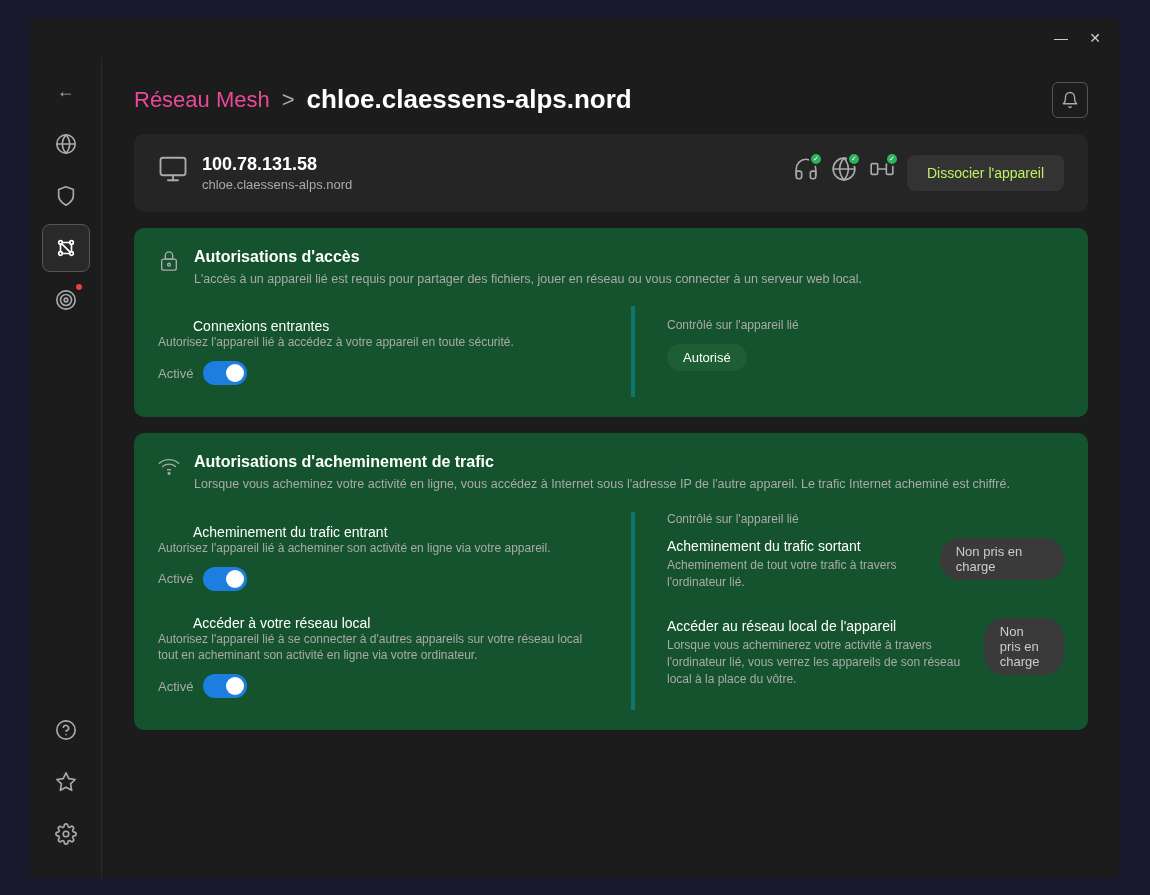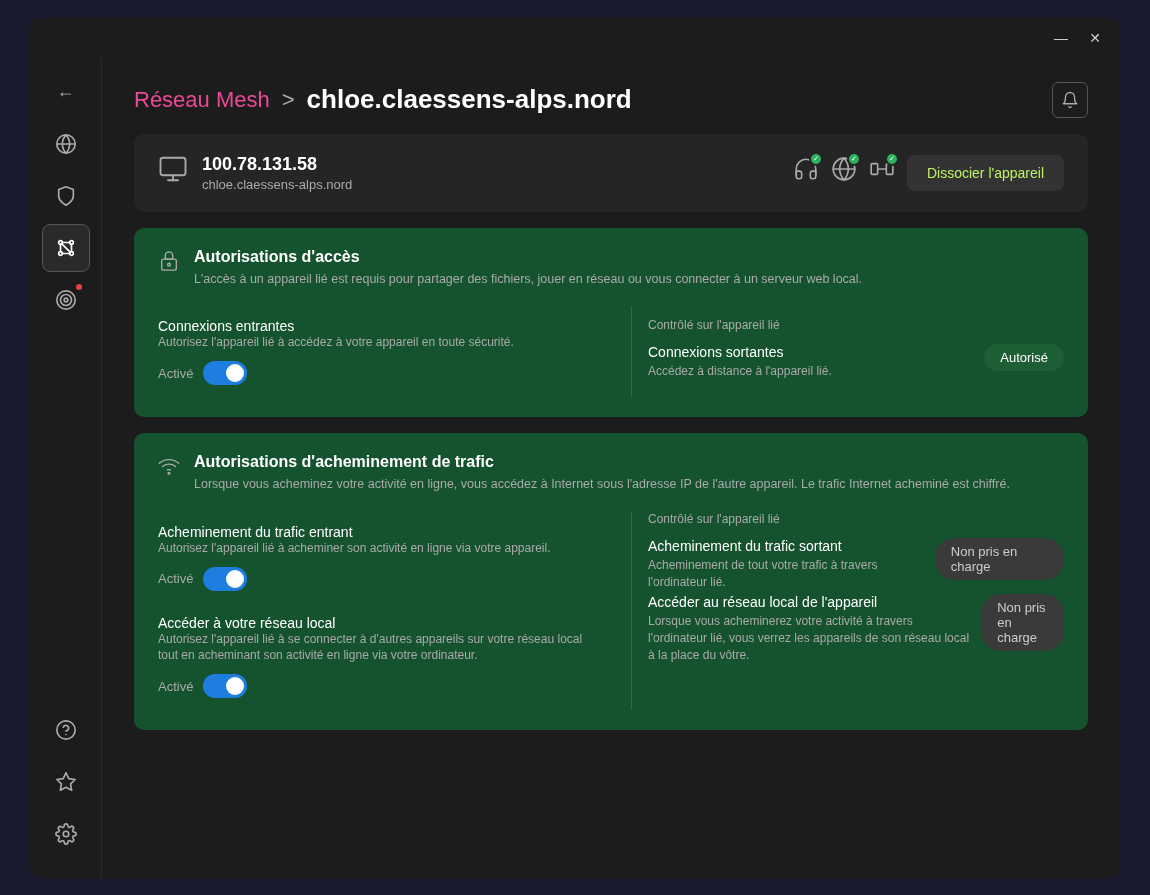--- a/index.html
+++ b/index.html
@@ -246,29 +246,30 @@
       grid-template-columns: 1fr 1fr;
       gap: 0 40px;
     }
     .perm-item {
       padding: 12px 0;
     }
     .perm-label {
       font-size: 14px;
       color: #fff;
       font-weight: 500;
+      margin-left: 35px;
     }
     .perm-desc {
       font-size: 12px;
       color: #aaa;
       line-height: 1.4;
     }
     .perm-right-section {
-      border-left: 1px solid #0f766e;
-      padding-left: 16px;
+      border-left: 4px solid #0f766e;
+      padding-left: 32px;
     }
     .controlled-label {
       font-size: 12px;
       color: #aaa;
       margin-bottom: 12px;
     }
     .toggle-row {
       display: flex;
       align-items: center;
       gap: 10px;
@@ -306,21 +307,21 @@
     }
     .status-badge.authorized {
       background: #1e5e35;
       color: #fff;
     }
     .status-badge.unsupported {
       background: #3a3a3a;
       color: #ccc;
     }
     .perm-right-item {
-      margin-bottom: 4px;
+      margin-bottom: 28px;
     }
     .perm-right-item:last-child { margin-bottom: 0; }
     .perm-right-label {
       font-size: 14px;
       color: #fff;
       font-weight: 500;
       margin-bottom: 3px;
     }
     .perm-right-desc {
       font-size: 12px;
@@ -485,24 +486,20 @@
               <div class="perm-desc">Autorisez l'appareil lié à accédez à votre appareil en toute sécurité.</div>
               <div class="toggle-row" style="margin-top:10px;">
                 <span class="toggle-text">Activé</span>
                 <div class="toggle"></div>
               </div>
             </div>
 
             <div class="perm-item perm-right-section">
               <div class="controlled-label">Contrôlé sur l'appareil lié</div>
               <div class="perm-right-row">
-                <div>
-                  <div class="perm-right-label">Connexions sortantes</div>
-                  <div class="perm-right-desc">Accédez à distance à l'appareil lié.</div>
-                </div>
                 <div class="status-badge authorized">Autorisé</div>
               </div>
             </div>
           </div>
         </div>
 
         <div class="section-card">
           <div class="section-header">
             <div class="section-header-icon">
               <svg width="22" height="22" viewBox="0 0 24 24" fill="none" stroke="#aaa" stroke-width="1.5" stroke-linecap="round" stroke-linejoin="round">

